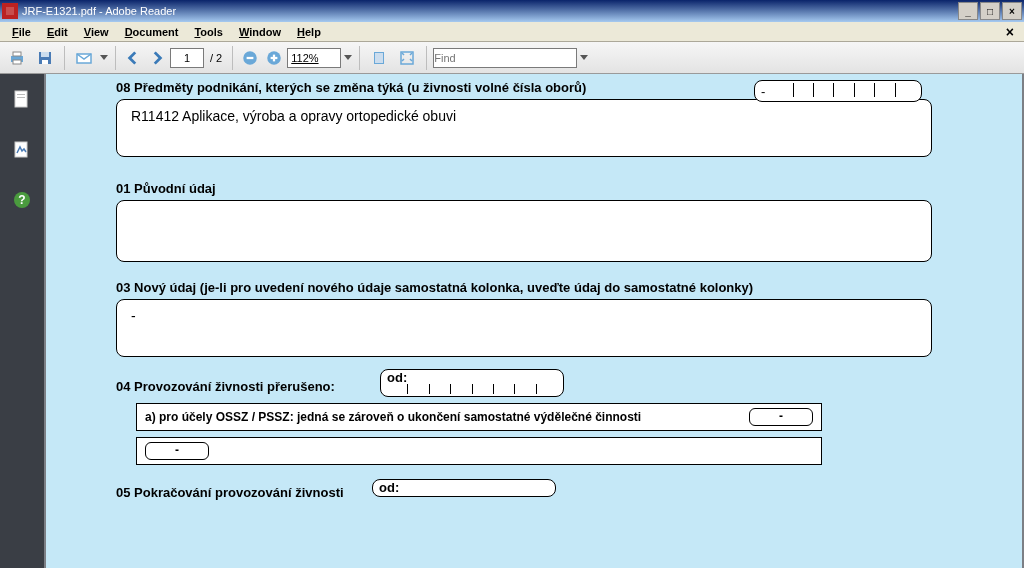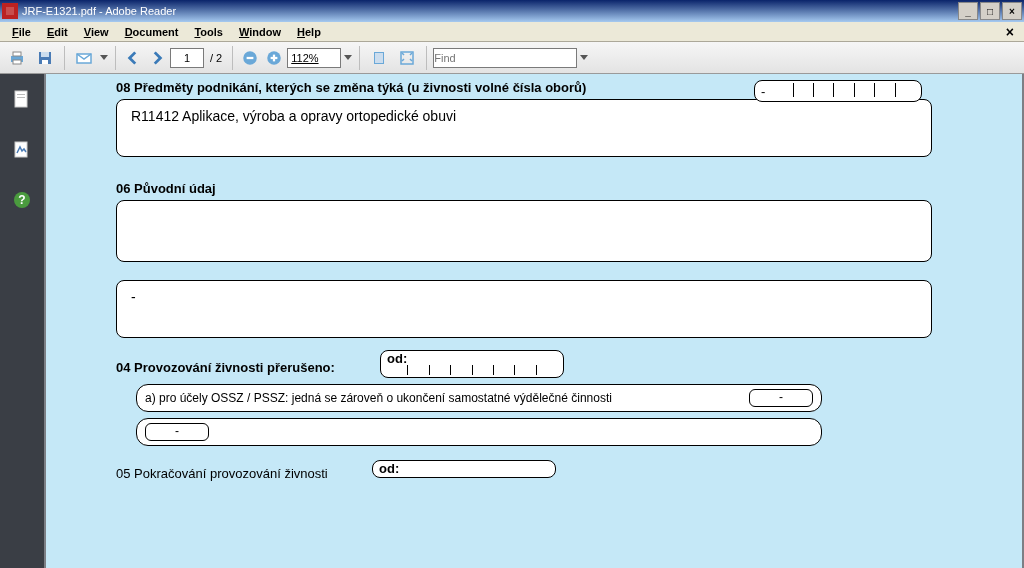--- a/index.html
+++ b/index.html
@@ -50,26 +50,26 @@
 .fieldbox.tall { min-height: 62px; }
 
 .row04 { display: flex; align-items: flex-start; margin-top: 12px; gap: 24px; }
 .row04 .lbl { font-weight: bold; font-size: 13px; padding-top: 10px; width: 240px; }
 .datebox { border: 1.5px solid #000; border-radius: 8px; background: #fff; width: 184px; height: 28px; position: relative; padding: 0 6px; }
 .datebox .dlbl { font-size: 13px; font-weight: bold; }
 .datebox .dticks { display: flex; position: absolute; left: 6px; right: 6px; bottom: 2px; }
 .datebox .dticks span { flex: 1; height: 10px; border-left: 1px solid #000; }
 .datebox .dticks span:first-child { border-left: none; }
 
-.subbox { border: 1.5px solid #000; border-radius: 12px; background: #fff; margin-top: 6px; padding: 4px 8px; display: flex; align-items: center; height: 28px; }
+.subbox { border: 1.5px solid #000; border-radius: 0; background: #fff; margin-top: 6px; padding: 4px 8px; display: flex; align-items: center; height: 28px; font-weight: bold; }
 .subbox .txt { flex: 1; font-size: 12px; font-family: Arial; }
 .minibox { border: 1.5px solid #000; border-radius: 6px; width: 64px; height: 18px; text-align: center; font-size: 12px; }
 
 .row05 { display: flex; align-items: flex-start; margin-top: 14px; gap: 16px; }
-.row05 .lbl { font-weight: normal; font-size: 13px; padding-top: 6px; width: 240px; }
+.row05 .lbl { font-weight: bold; font-size: 13px; padding-top: 6px; width: 240px; }
 
 .section02 { margin-top: 24px; }
 .section03 { margin-top: 18px; }
 
 .arrow-tri { width: 0; height: 0; border-left: 4px solid transparent; border-right: 4px solid transparent; border-top: 5px solid #555; }
 </style>
 </head>
 <body>
 
 <div class="titlebar">
@@ -211,25 +211,26 @@
             <div class="tick"></div>
             <div class="tick"></div>
           </div>
       </div>
 
 
       <div class="label">08 Předměty podnikání, kterých se změna týká (u živnosti volné čísla oborů)</div>
       <div class="fieldbox"><span>R11412 Aplikace, výroba a opravy ortopedické obuvi</span></div>
 
       <div class="section02">
-        <div class="label">06 Původní údaj</div>
+        <div class="label">01 Původní údaj</div>
         <div class="fieldbox tall"><span></span></div>
       </div>
 
       <div class="section03">
+        <div class="label">03 Nový údaj (je-li pro uvedení nového údaje samostatná kolonka, uveďte údaj do samostatné kolonky)</div>
         <div class="fieldbox"><span>-</span></div>
       </div>
 
       <div class="row04">
         <div class="lbl">04 Provozování živnosti přerušeno:</div>
         <div class="datebox">
           <span class="dlbl">od:</span>
           <div class="dticks">
               <span></span>
               <span></span>

